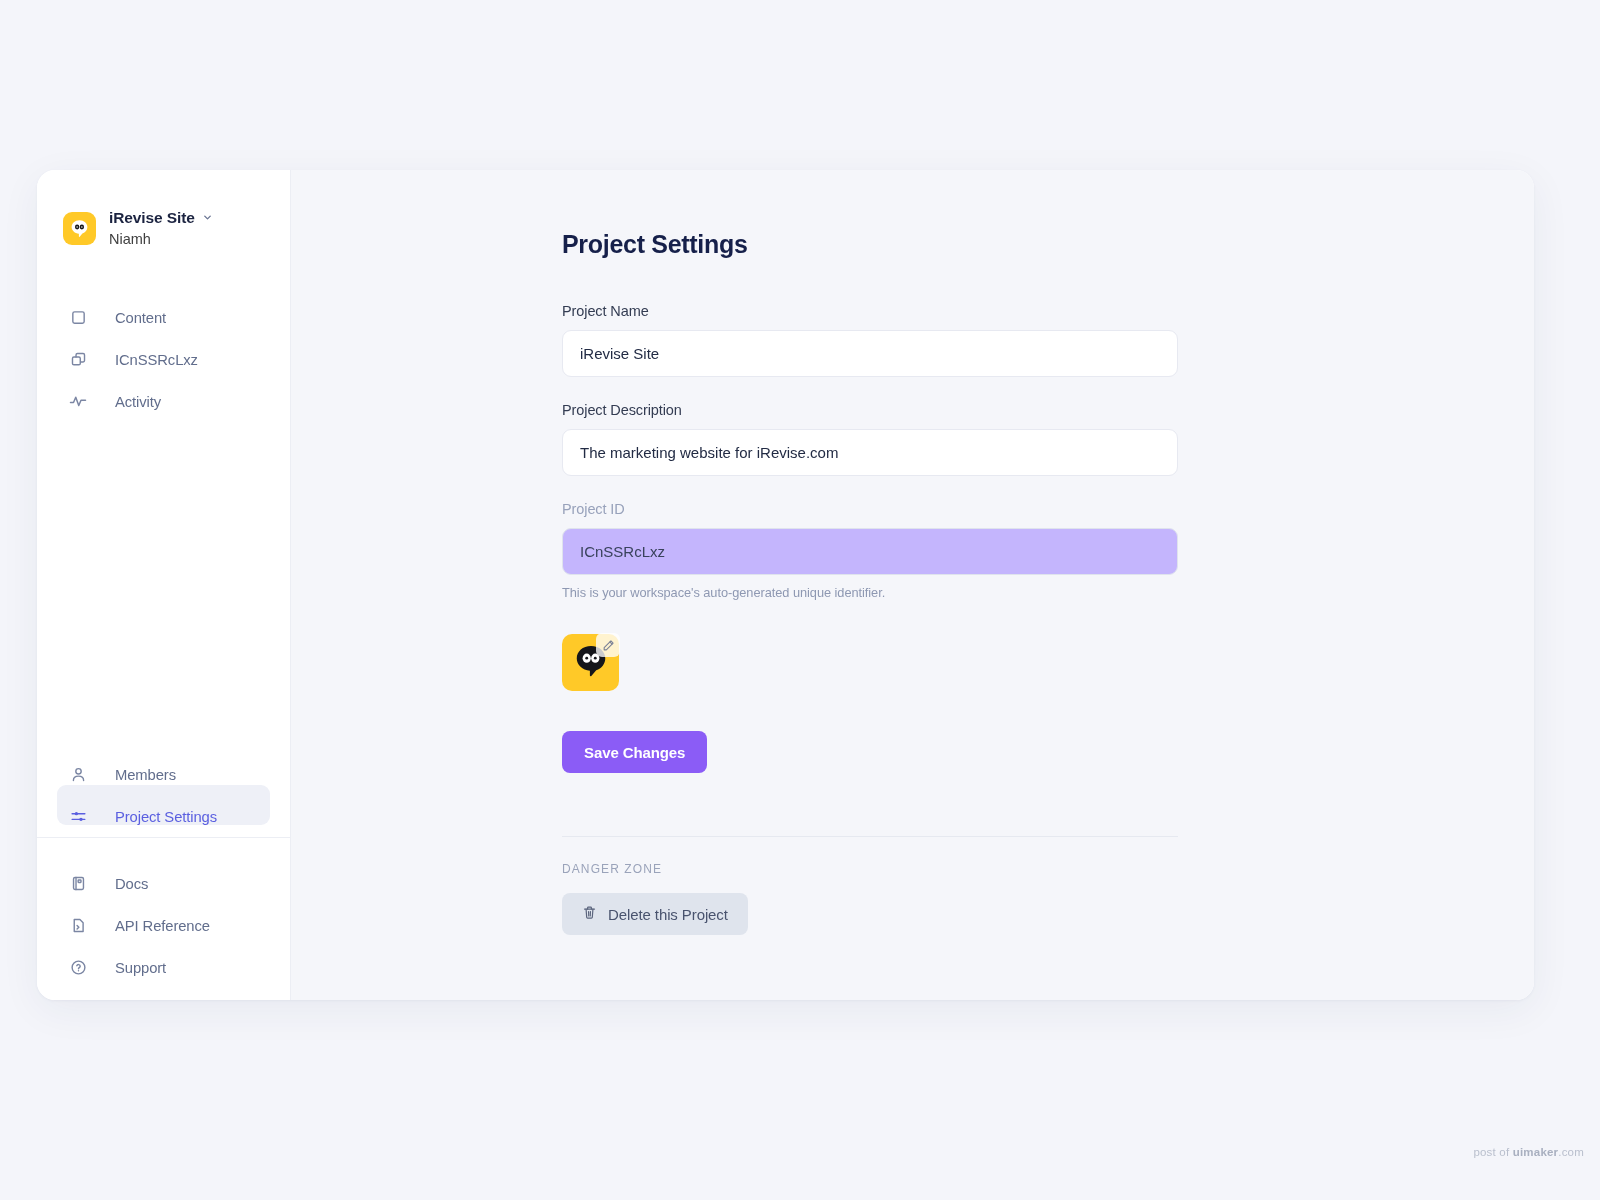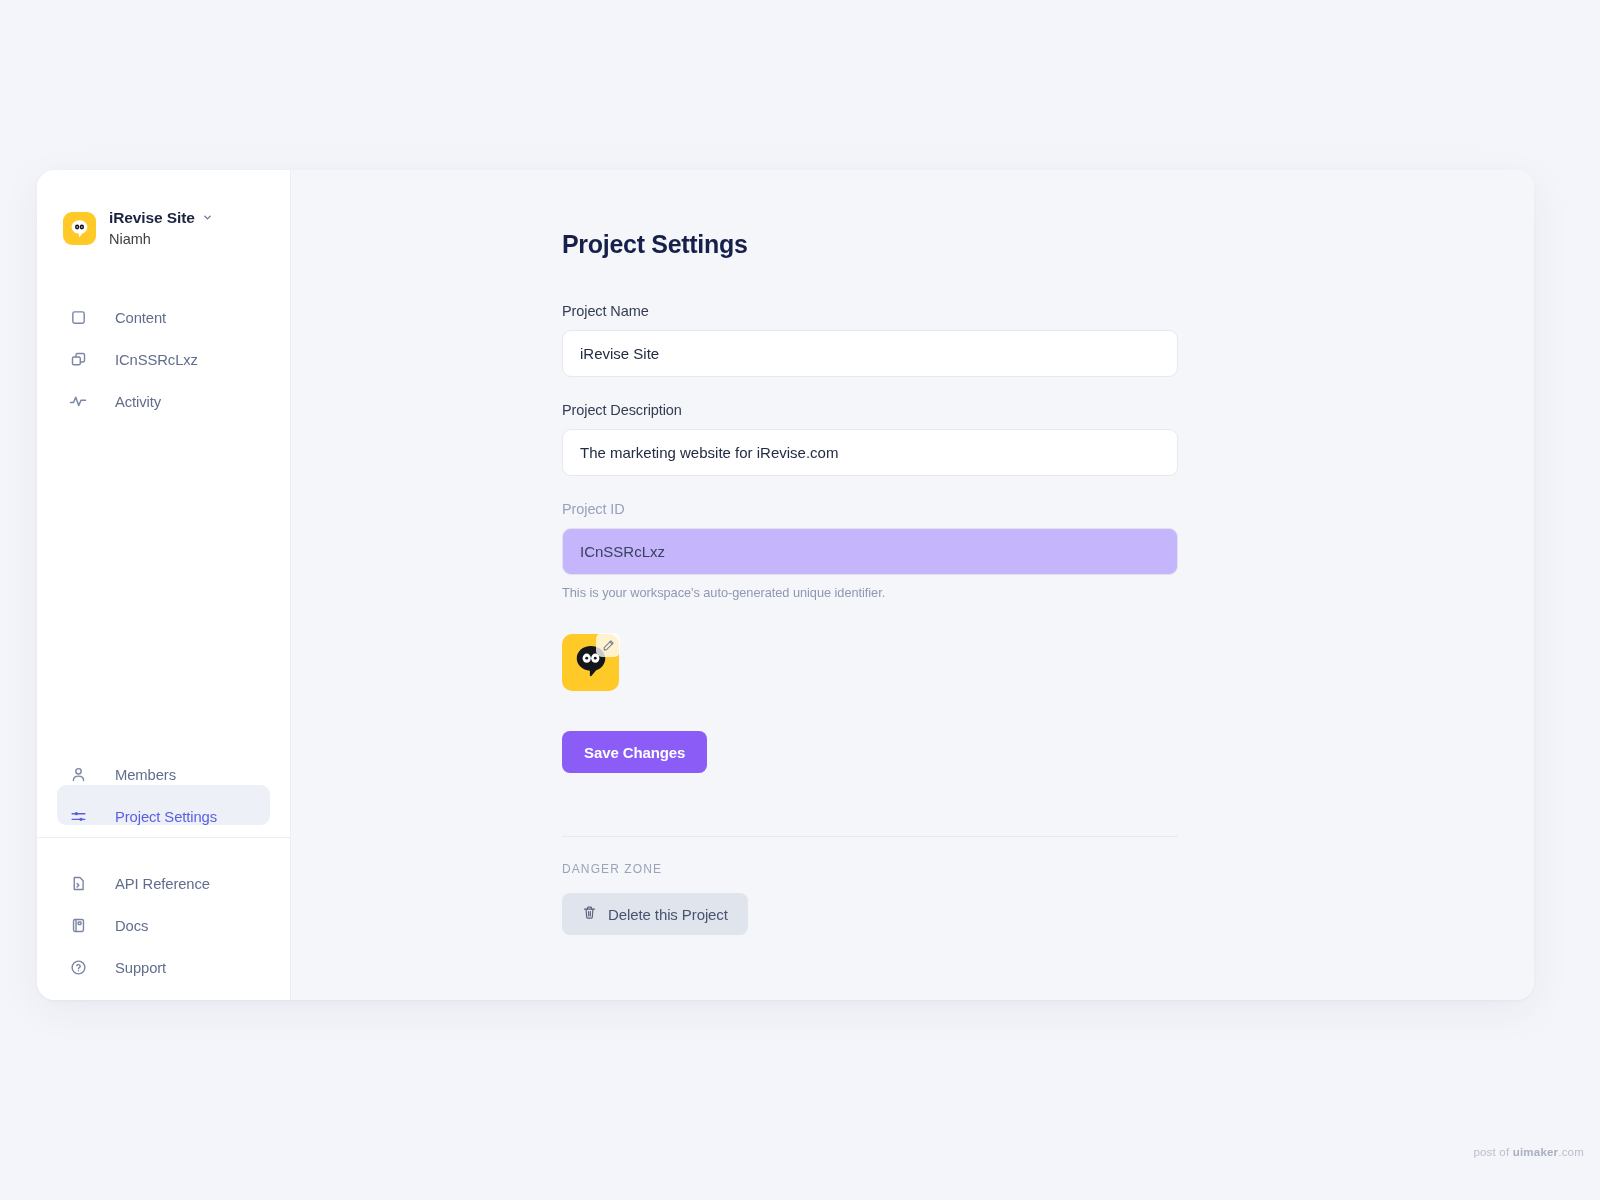--- a/index.html
+++ b/index.html
@@ -357,36 +357,36 @@
 
         </nav>
 
         <div class="nav-divider"></div>
 
         <nav class="nav-group">
 
           <div class="nav-item">
             <span class="ico">
               <svg width="17" height="17" viewBox="0 0 24 24" fill="none" stroke="#7b86a3" stroke-width="2" stroke-linecap="round" stroke-linejoin="round">
-                <path d="M6 3.5h8l4.5 4.5v12.5H6z"></path>
-                <polyline points="10 12 12.5 14.5 10 17"></polyline>
-              </svg>
-            </span>
-            <span class="nav-label">API Reference</span>
+                <rect x="5" y="3.5" width="14" height="17" rx="2"></rect>
+                <line x1="8.5" y1="3.5" x2="8.5" y2="20.5"></line>
+                <rect x="11.5" y="7" width="4" height="3.5" rx="0.6"></rect>
+              </svg>
+            </span>
+            <span class="nav-label">Docs</span>
           </div>
 
           <div class="nav-item">
             <span class="ico">
               <svg width="17" height="17" viewBox="0 0 24 24" fill="none" stroke="#7b86a3" stroke-width="2" stroke-linecap="round" stroke-linejoin="round">
-                <rect x="5" y="3.5" width="14" height="17" rx="2"></rect>
-                <line x1="8.5" y1="3.5" x2="8.5" y2="20.5"></line>
-                <rect x="11.5" y="7" width="4" height="3.5" rx="0.6"></rect>
-              </svg>
-            </span>
-            <span class="nav-label">Docs</span>
+                <path d="M6 3.5h8l4.5 4.5v12.5H6z"></path>
+                <polyline points="10 12 12.5 14.5 10 17"></polyline>
+              </svg>
+            </span>
+            <span class="nav-label">API Reference</span>
           </div>
 
           <div class="nav-item">
             <span class="ico">
               <svg width="17" height="17" viewBox="0 0 24 24" fill="none" stroke="#7b86a3" stroke-width="2" stroke-linecap="round" stroke-linejoin="round">
                 <circle cx="12" cy="12" r="9"></circle>
                 <path d="M9.6 9.4a2.5 2.5 0 0 1 4.8.9c0 1.7-2.4 2-2.4 3.4"></path>
                 <line x1="12" y1="16.6" x2="12" y2="16.7"></line>
               </svg>
             </span>

